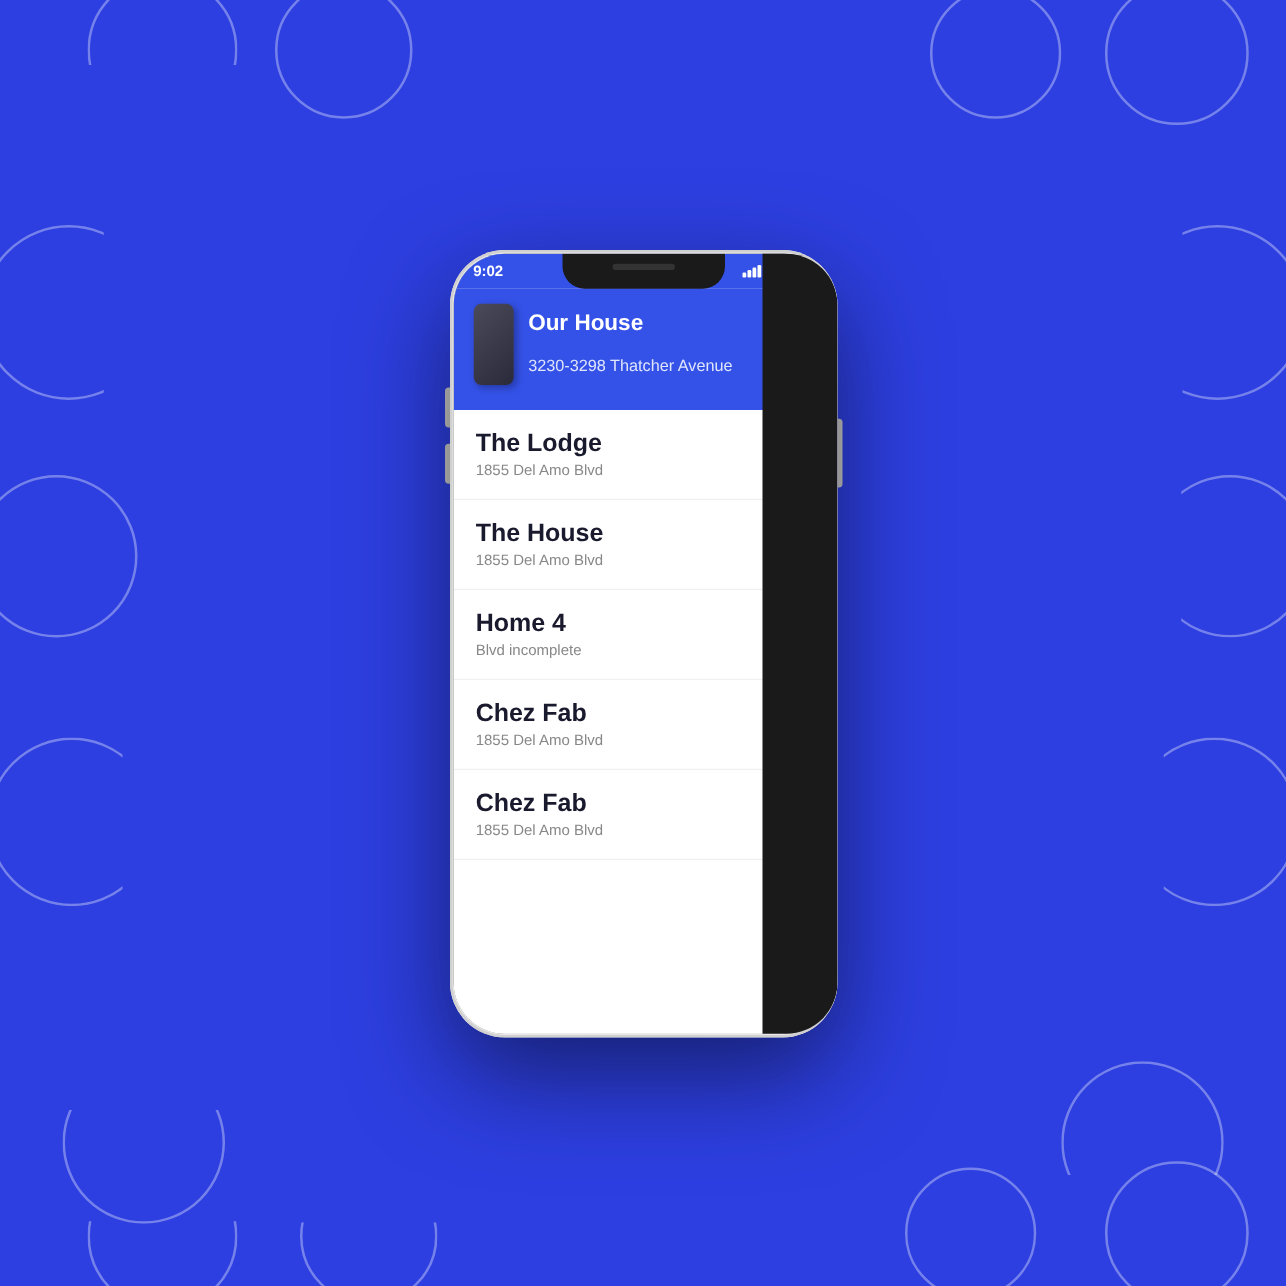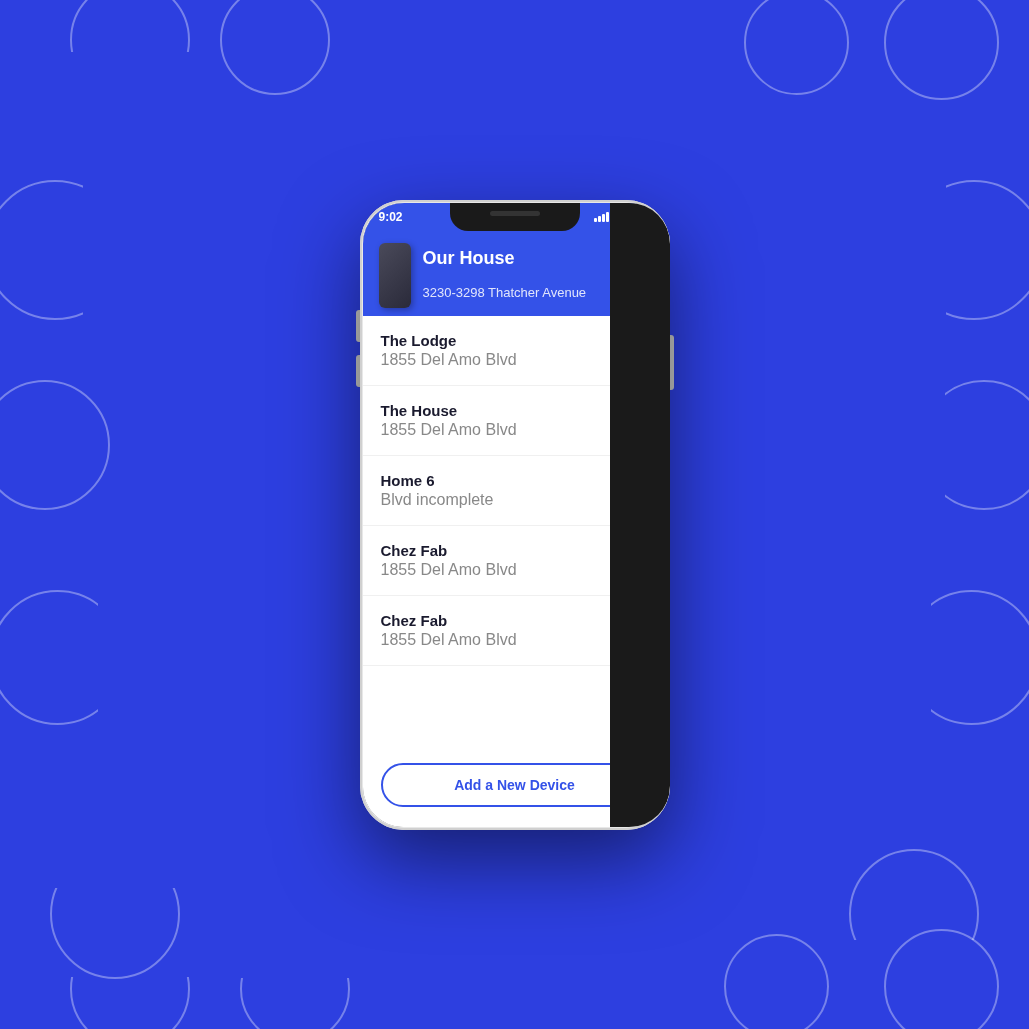--- a/index.html
+++ b/index.html
@@ -164,21 +164,21 @@
     .battery-fill {
       width: 85%;
       height: 100%;
       background: #fff;
       border-radius: 1px;
     }
 
     
     .app-header {
       background: #3452e8;
-      padding: 12px 16px 8px;
+      padding: 12px 16px 20px;
       display: flex;
       align-items: center;
       gap: 12px;
       flex-shrink: 0;
     }
 
     .device-image {
       width: 32px;
       height: 65px;
       background: linear-gradient(135deg, #4a4a5a, #2a2a3a);
@@ -219,27 +219,27 @@
       padding: 16px 18px;
       border-bottom: 1px solid #f0f0f0;
     }
 
     .list-item-info {
       display: flex;
       flex-direction: column;
     }
 
     .list-item-name {
-      font-size: 15px;
+      font-size: 20px;
       font-weight: 600;
       color: #1a1a2e;
     }
 
     .list-item-sub {
-      font-size: 16px;
+      font-size: 12px;
       color: #888;
       margin-top: 2px;
     }
 
     .notification-badge {
       width: 22px;
       height: 22px;
       background: #e53e3e;
       border-radius: 50%;
       display: flex;
@@ -387,21 +387,21 @@
         <div class="list-item">
           <div class="list-item-info">
             <span class="list-item-name">The House</span>
             <span class="list-item-sub">1855 Del Amo Blvd</span>
           </div>
           <div class="notification-badge">1</div>
         </div>
 
         <div class="list-item">
           <div class="list-item-info">
-            <span class="list-item-name">Home 6</span>
+            <span class="list-item-name">Home 4</span>
             <span class="list-item-sub">Blvd incomplete</span>
           </div>
         </div>
 
         <div class="list-item">
           <div class="list-item-info">
             <span class="list-item-name">Chez Fab</span>
             <span class="list-item-sub">1855 Del Amo Blvd</span>
           </div>
           <div class="notification-badge">2</div>
@@ -410,21 +410,18 @@
         <div class="list-item">
           <div class="list-item-info">
             <span class="list-item-name">Chez Fab</span>
             <span class="list-item-sub">1855 Del Amo Blvd</span>
           </div>
           <div class="notification-badge">1</div>
         </div>
 
       </div>
 
-      <div class="add-button-area">
-        <button class="add-button">Add a New Device</button>
-      </div>
 
     </div>
 
     <div class="dark-panel"></div>
   </div>
 </div>
 
 </body></html>

